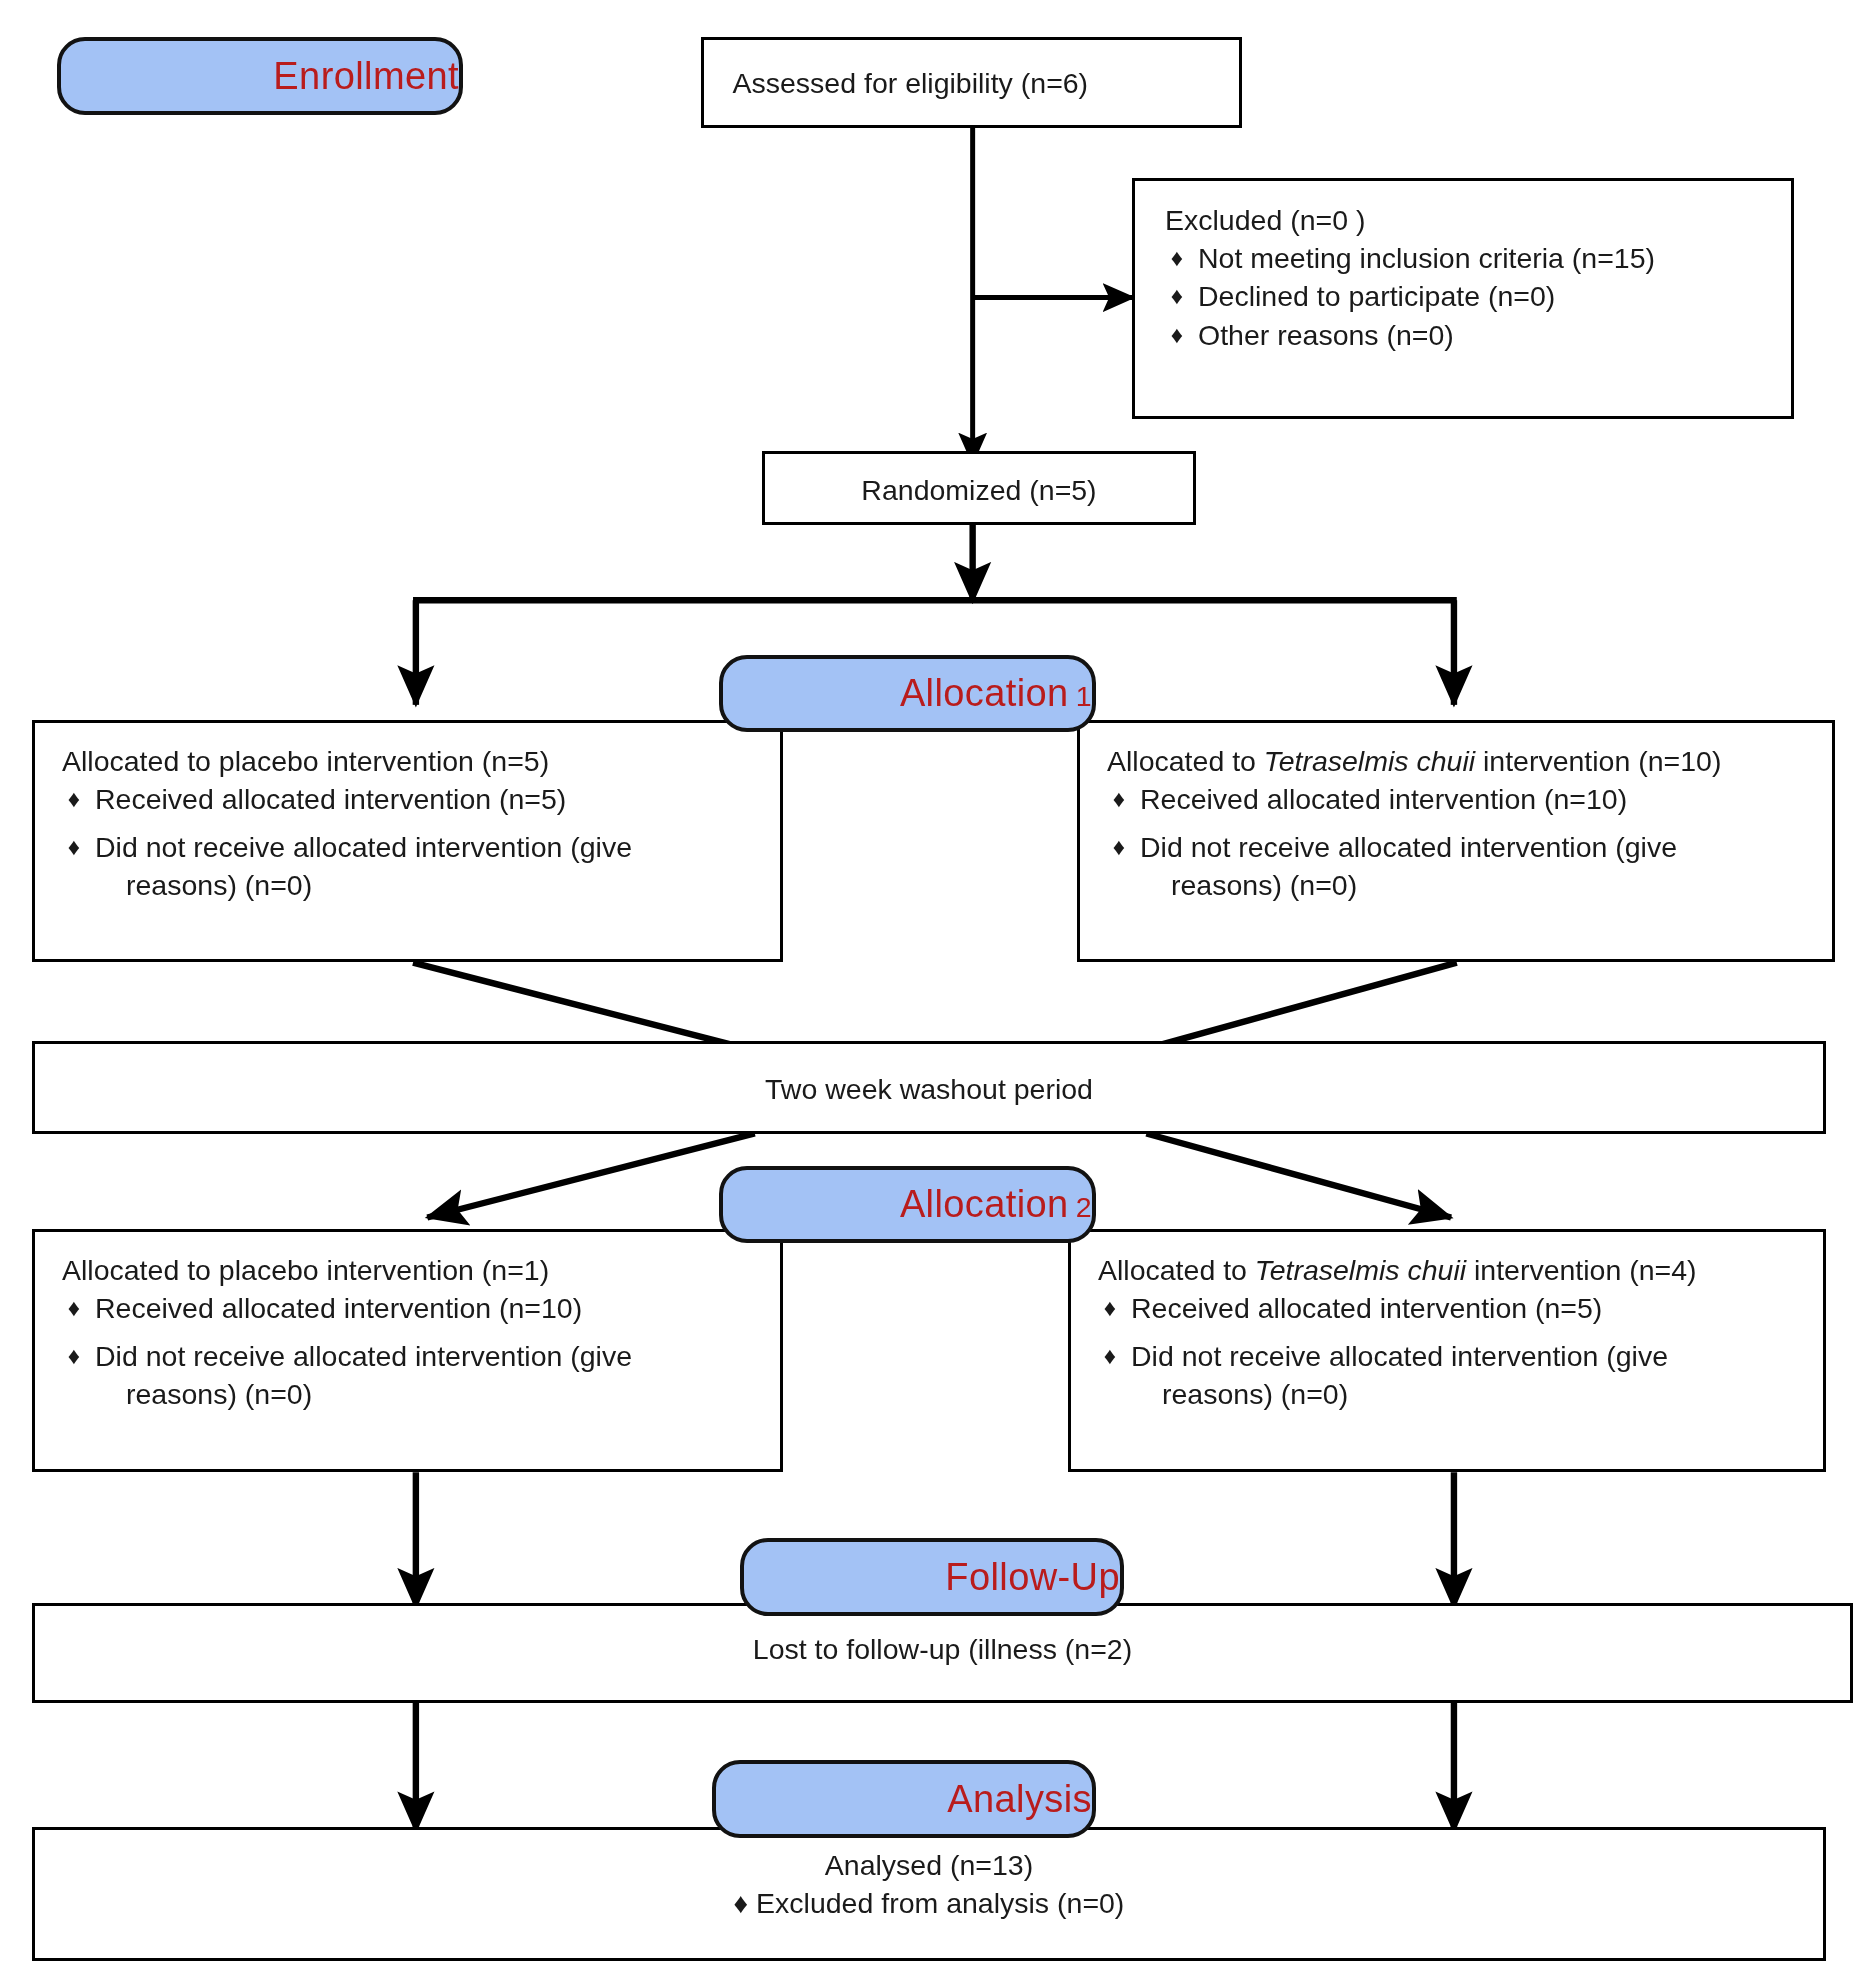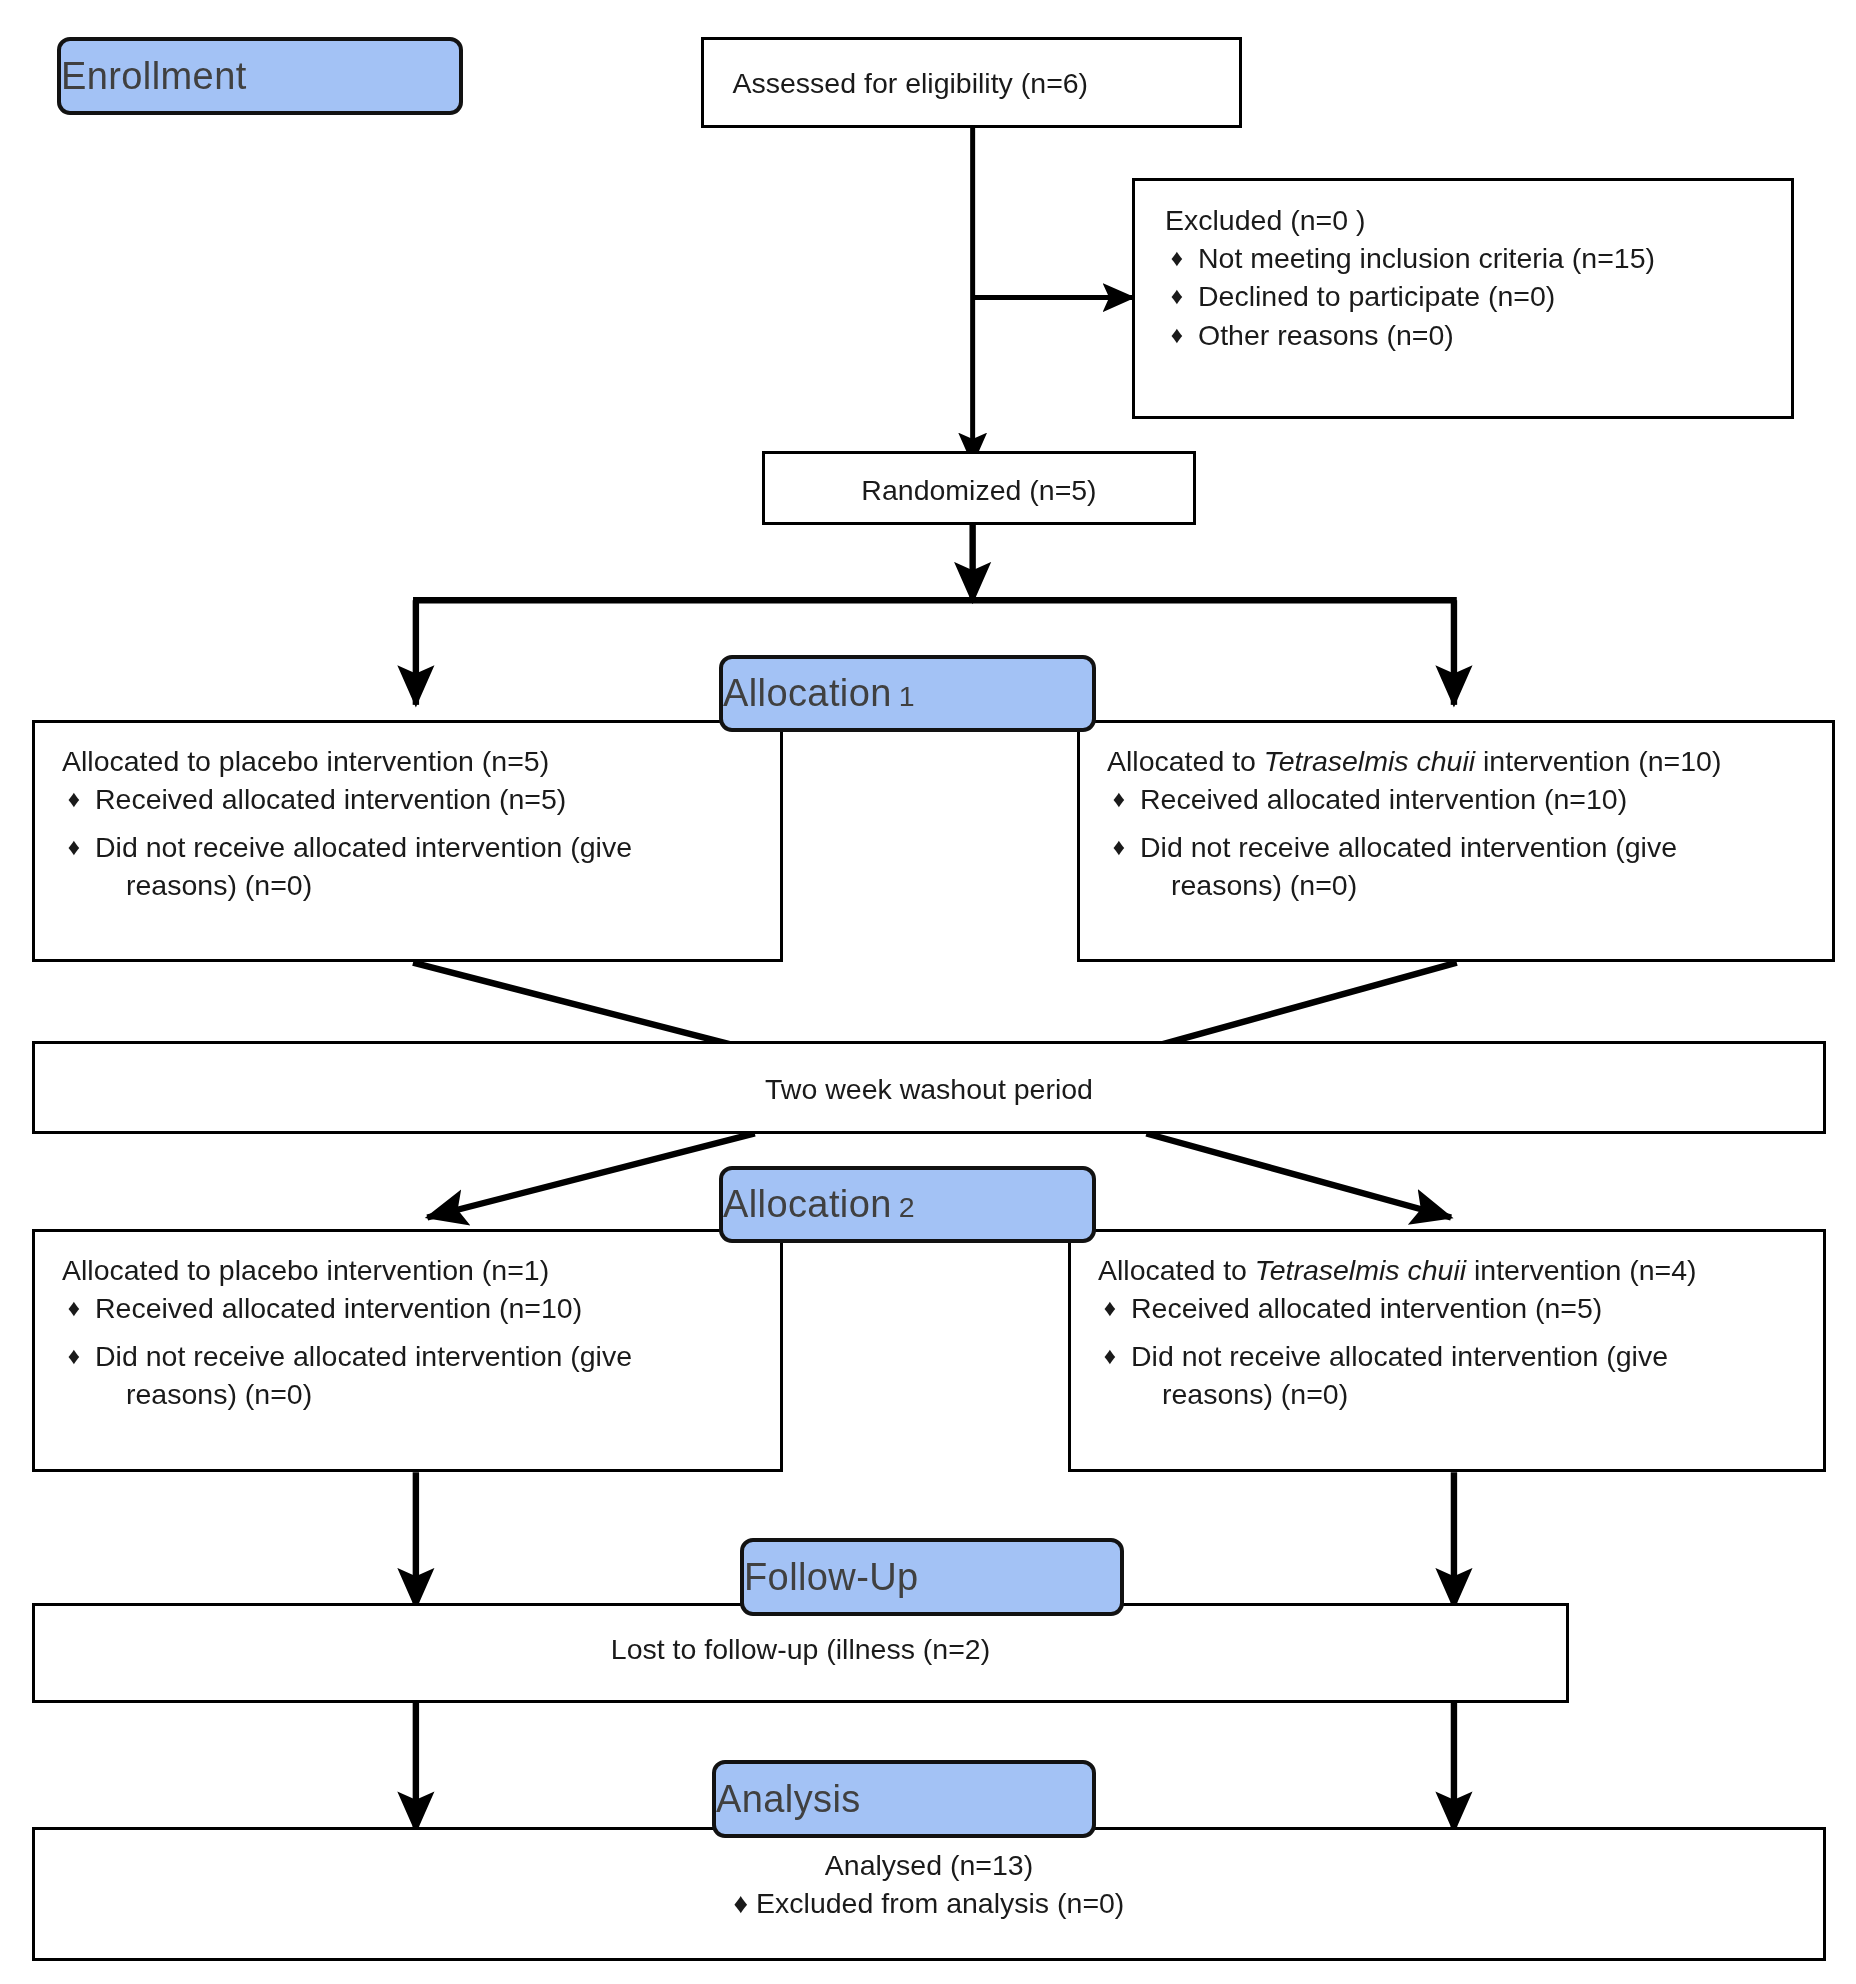--- a/index.html
+++ b/index.html
@@ -70,25 +70,25 @@
   }
   .ital {
     font-style: italic;
   }
   
   .stage {
     position: absolute;
     box-sizing: border-box;
     background: #a3c2f5;
     border: 4.3px solid #121212;
-    border-radius: 13px;
+    border-radius: 28px;
     display: flex;
     align-items: center;
-    justify-content: flex-start;
-    color: #404040;
+    justify-content: flex-end;
+    color: #b91c1c;
     font-size: 38px;
     letter-spacing: 0.4px;
     z-index: 3;
     font-family: "Liberation Sans", sans-serif;
   }
   .stage.small-num {
     font-size: 38px;
   }
   .stage .sub {
     font-size: 28.5px;
@@ -244,21 +244,21 @@
         <span>Did not receive allocated intervention (give</span>
         <span class="cont">reasons) (n=0)</span>
       </div>
     </div>
   </div>
 
   <div class="stage" style="left:740px; top:1538px; width:384px; height:78px;">
     <span>Follow-Up</span>
   </div>
 
-  <div class="box" style="left:32px; top:1603px; width:1537px; height:100px;">
+  <div class="box" style="left:32px; top:1603px; width:1821px; height:100px;">
     <div class="box-inner" style="padding:24px 0 0 0;">
       <div class="line center">Lost to follow-up (illness (n=2)</div>
     </div>
   </div>
 
   <div class="stage" style="left:712px; top:1760px; width:384px; height:78px;">
     <span>Analysis</span>
   </div>
 
   <div class="box" style="left:32px; top:1827px; width:1794px; height:134px;">

